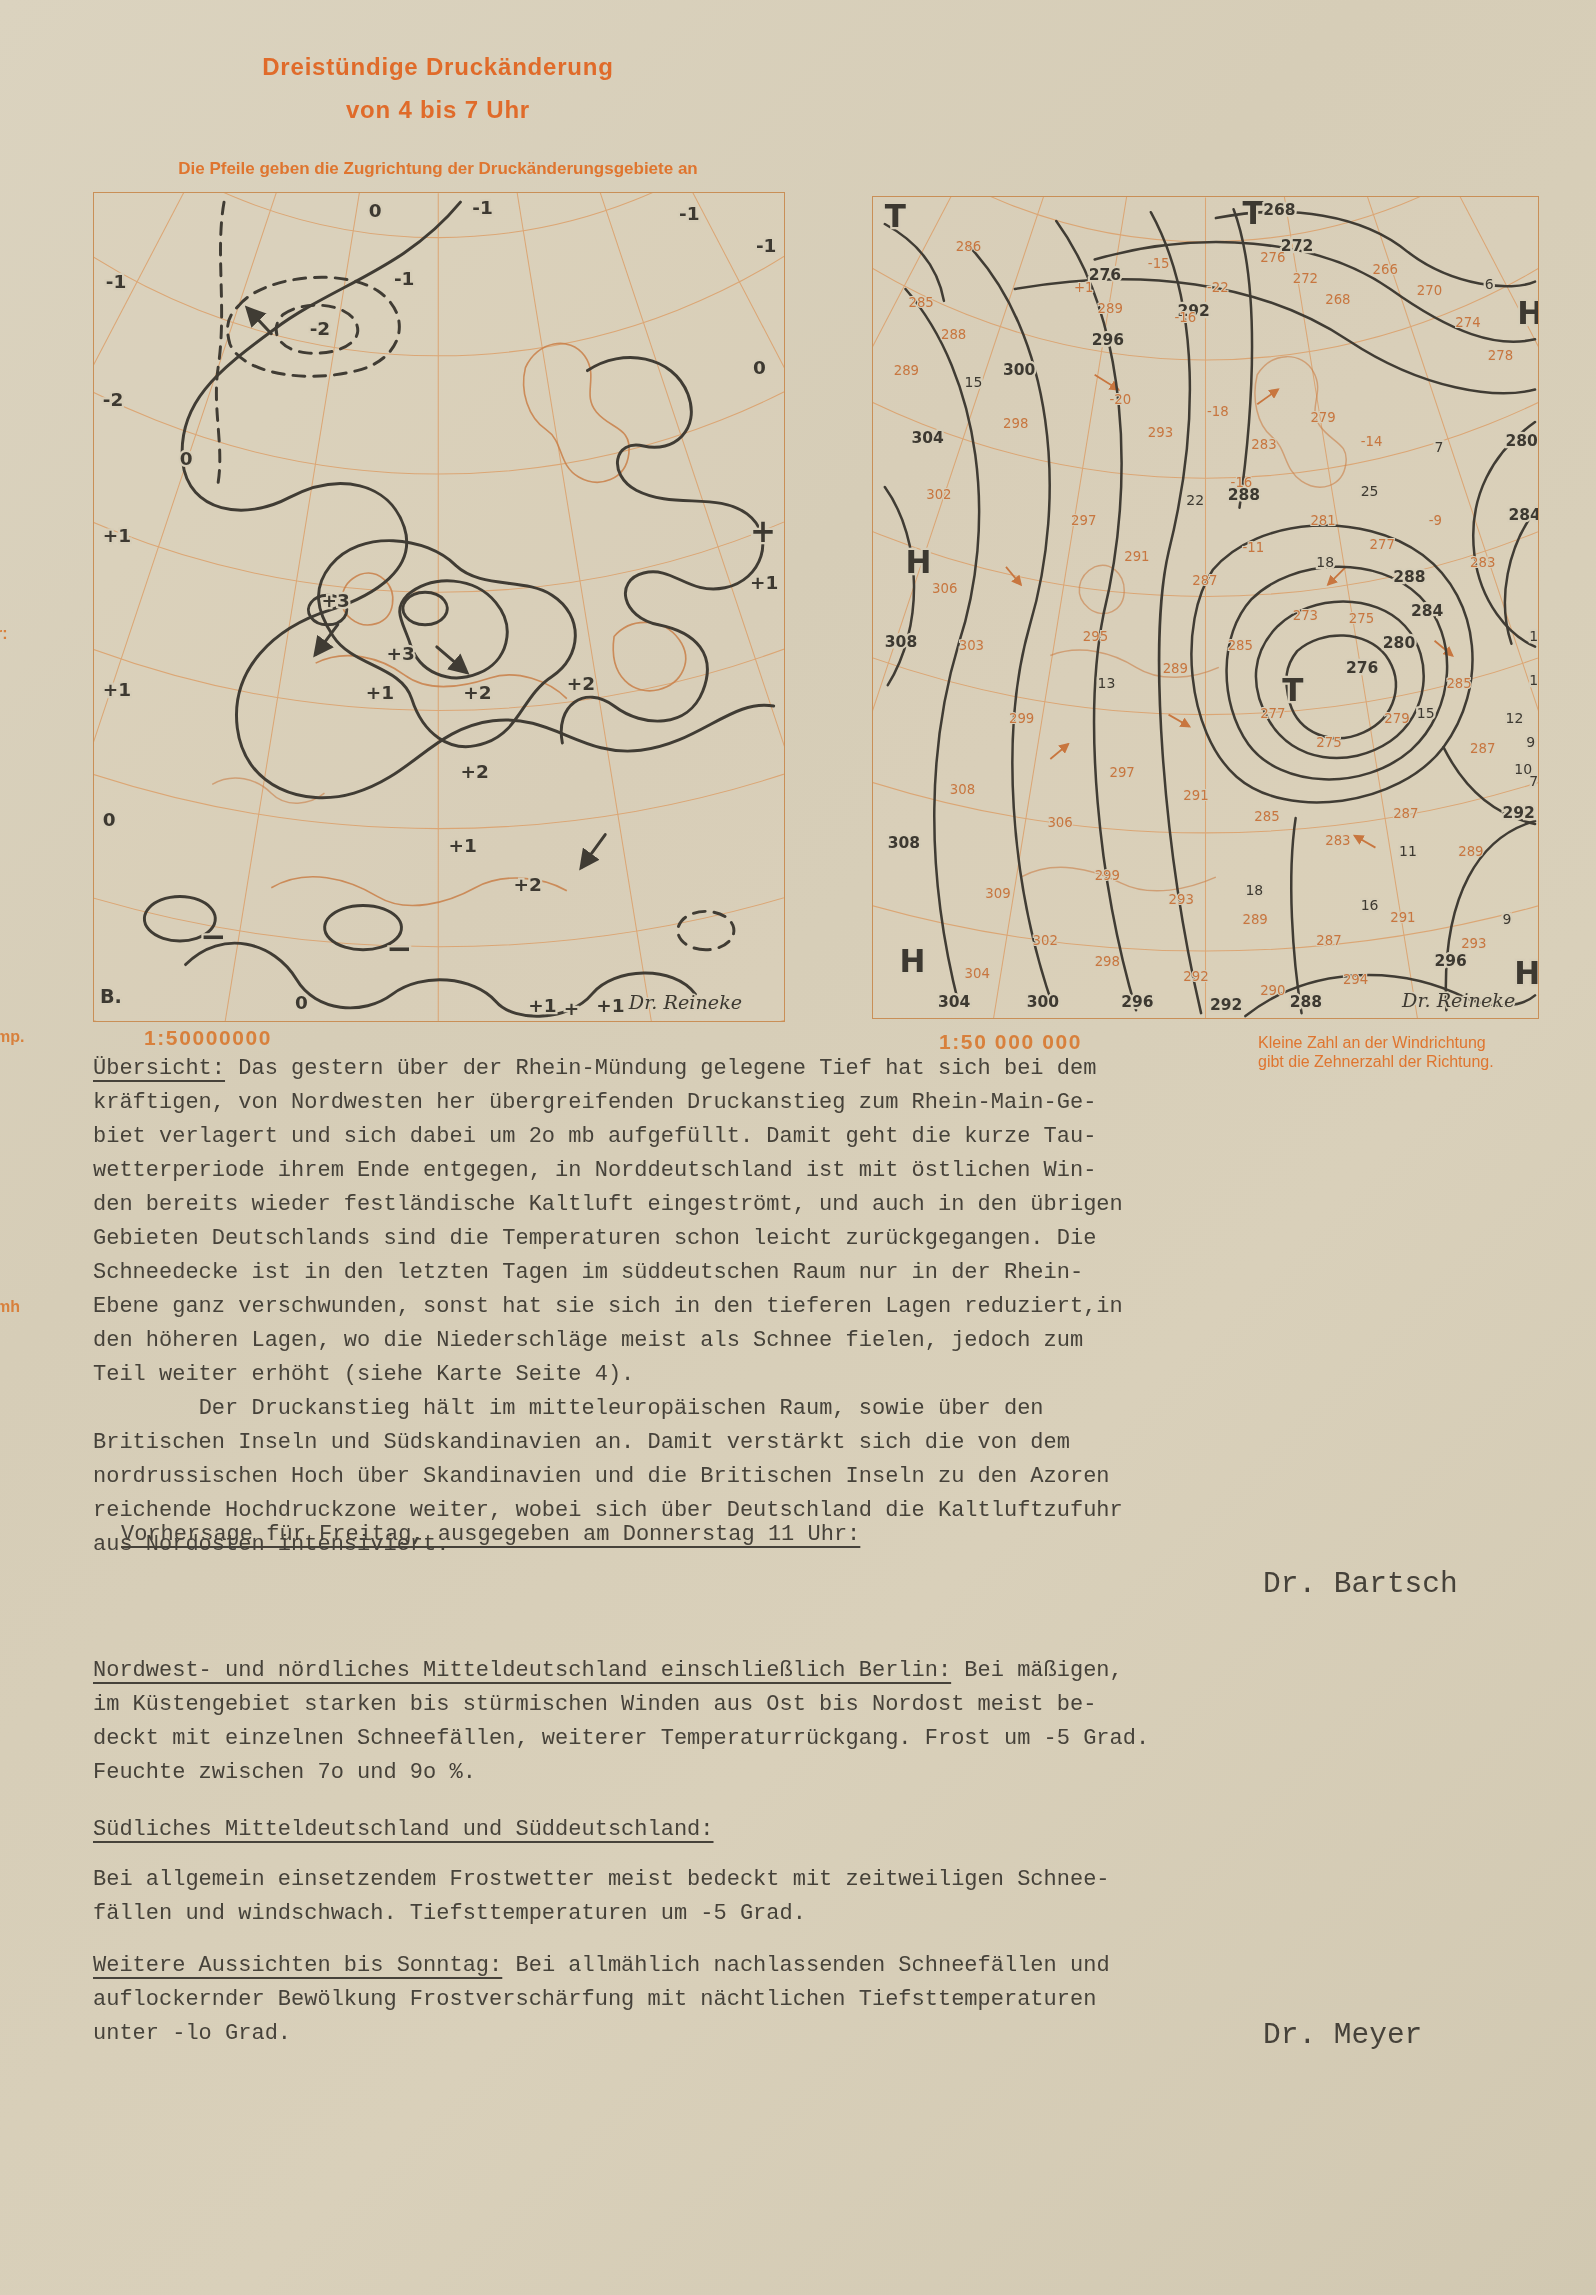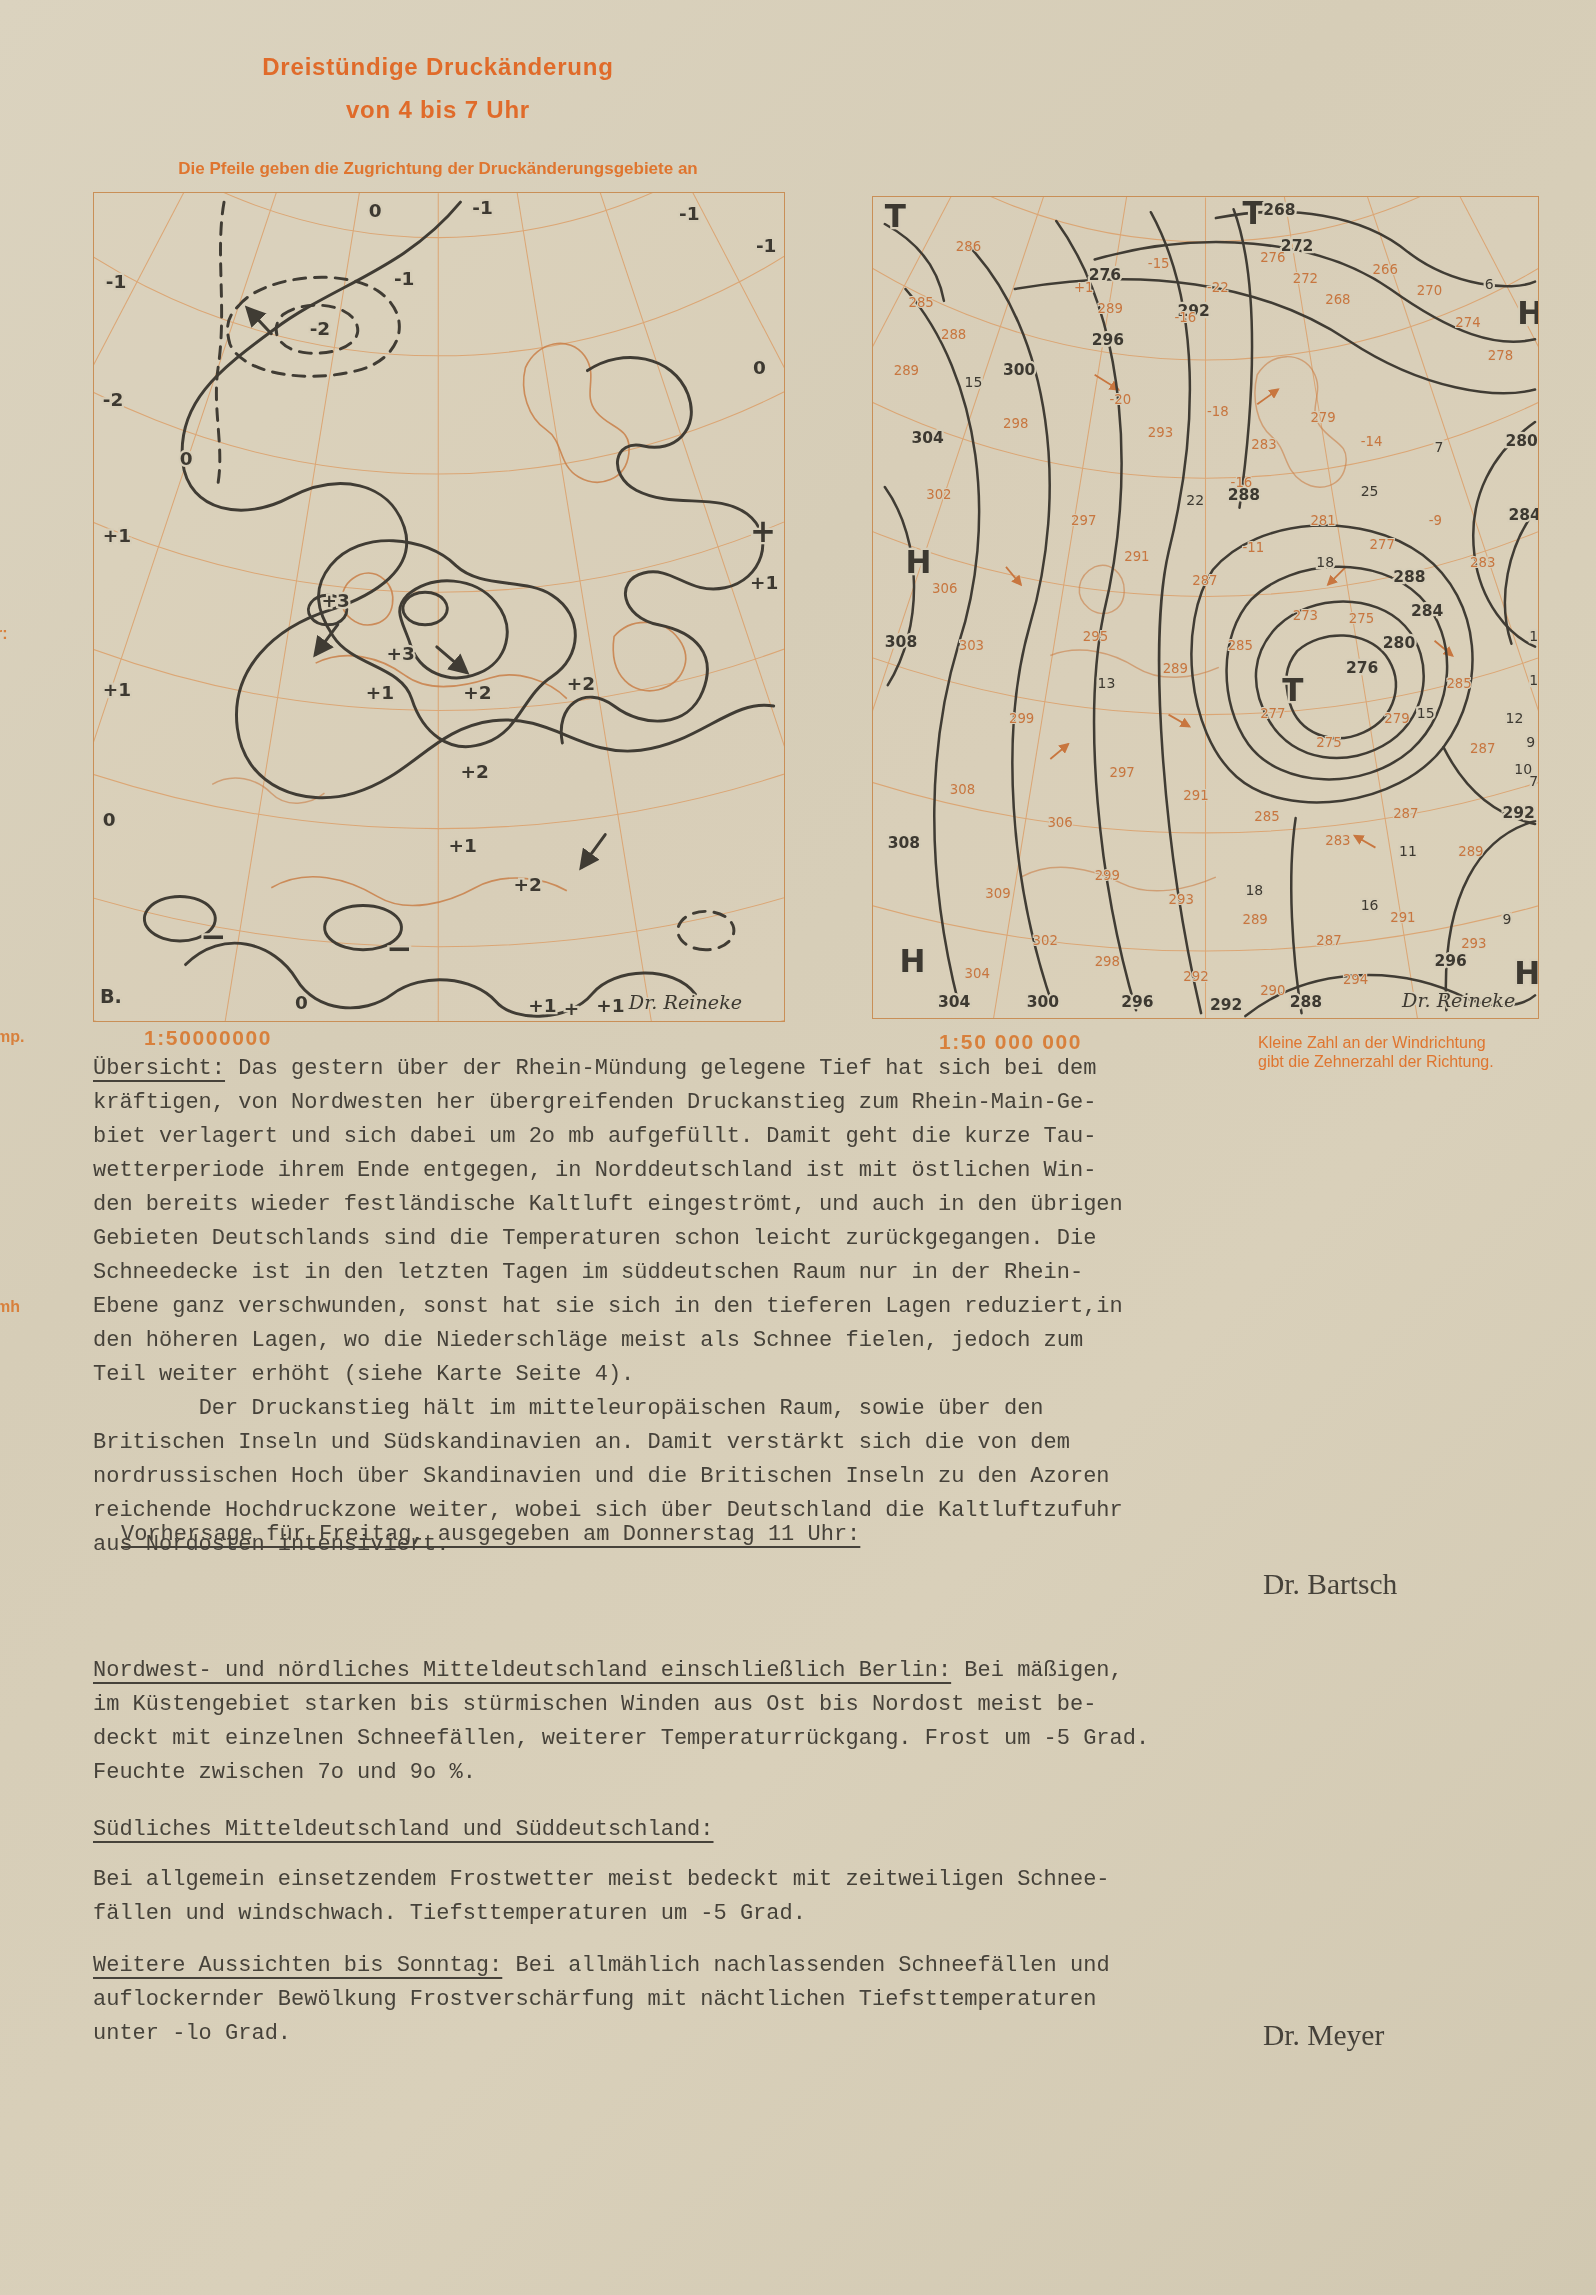--- a/index.html
+++ b/index.html
@@ -10,21 +10,21 @@
              font-size:24px;line-height:43px;letter-spacing:0.8px;}
   .map-subtitle{position:absolute;color:#df752f;font-weight:bold;font-size:17px;
                 line-height:21px;white-space:pre-line;}
   .map-frame{position:absolute;border:0.8px solid #c98f57;background:rgba(222,210,188,.25);}
   .map-frame svg{display:block;}
   .scale-label{position:absolute;color:#d8803c;font-weight:bold;font-size:21px;letter-spacing:1.6px;}
   .map-caption{position:absolute;color:#df752f;font-weight:normal;font-size:16px;
                line-height:19px;white-space:pre-line;margin-left:24px;}
   .typewriter{position:absolute;left:93px;width:1465px;font-family:"Liberation Mono",monospace;
               font-size:22px;line-height:34px;color:#46423a;white-space:pre-wrap;}
-  .sig-type{position:absolute;font-family:Liberation Serif, serif;font-size:29.5px;
+  .sig-type{position:absolute;font-family:Liberation Mono, monospace;font-size:29.5px;
             line-height:34px;color:#46423a;white-space:pre;}
   .u{text-decoration:underline;text-underline-offset:5.6px;text-decoration-thickness:2px;}
   .footer{position:absolute;color:#dd7c38;font-weight:bold;font-size:22.3px;letter-spacing:0.8px;}
   .edge-mark{position:absolute;left:-4px;color:#d8803c;font-weight:bold;font-size:16px;}
   
   .grid{stroke:#dc9c64;stroke-width:.7;fill:none;opacity:.8;}
   .coast{fill:none;stroke:#c97f48;stroke-width:1.1;opacity:.85;}
   .coast2{fill:none;stroke:#c97f48;stroke-width:1;opacity:.6;}
   .iso{fill:none;stroke:#403c34;stroke-width:2;stroke-linecap:round;stroke-linejoin:round;}
   .iso.thin{stroke-width:1.7;}

